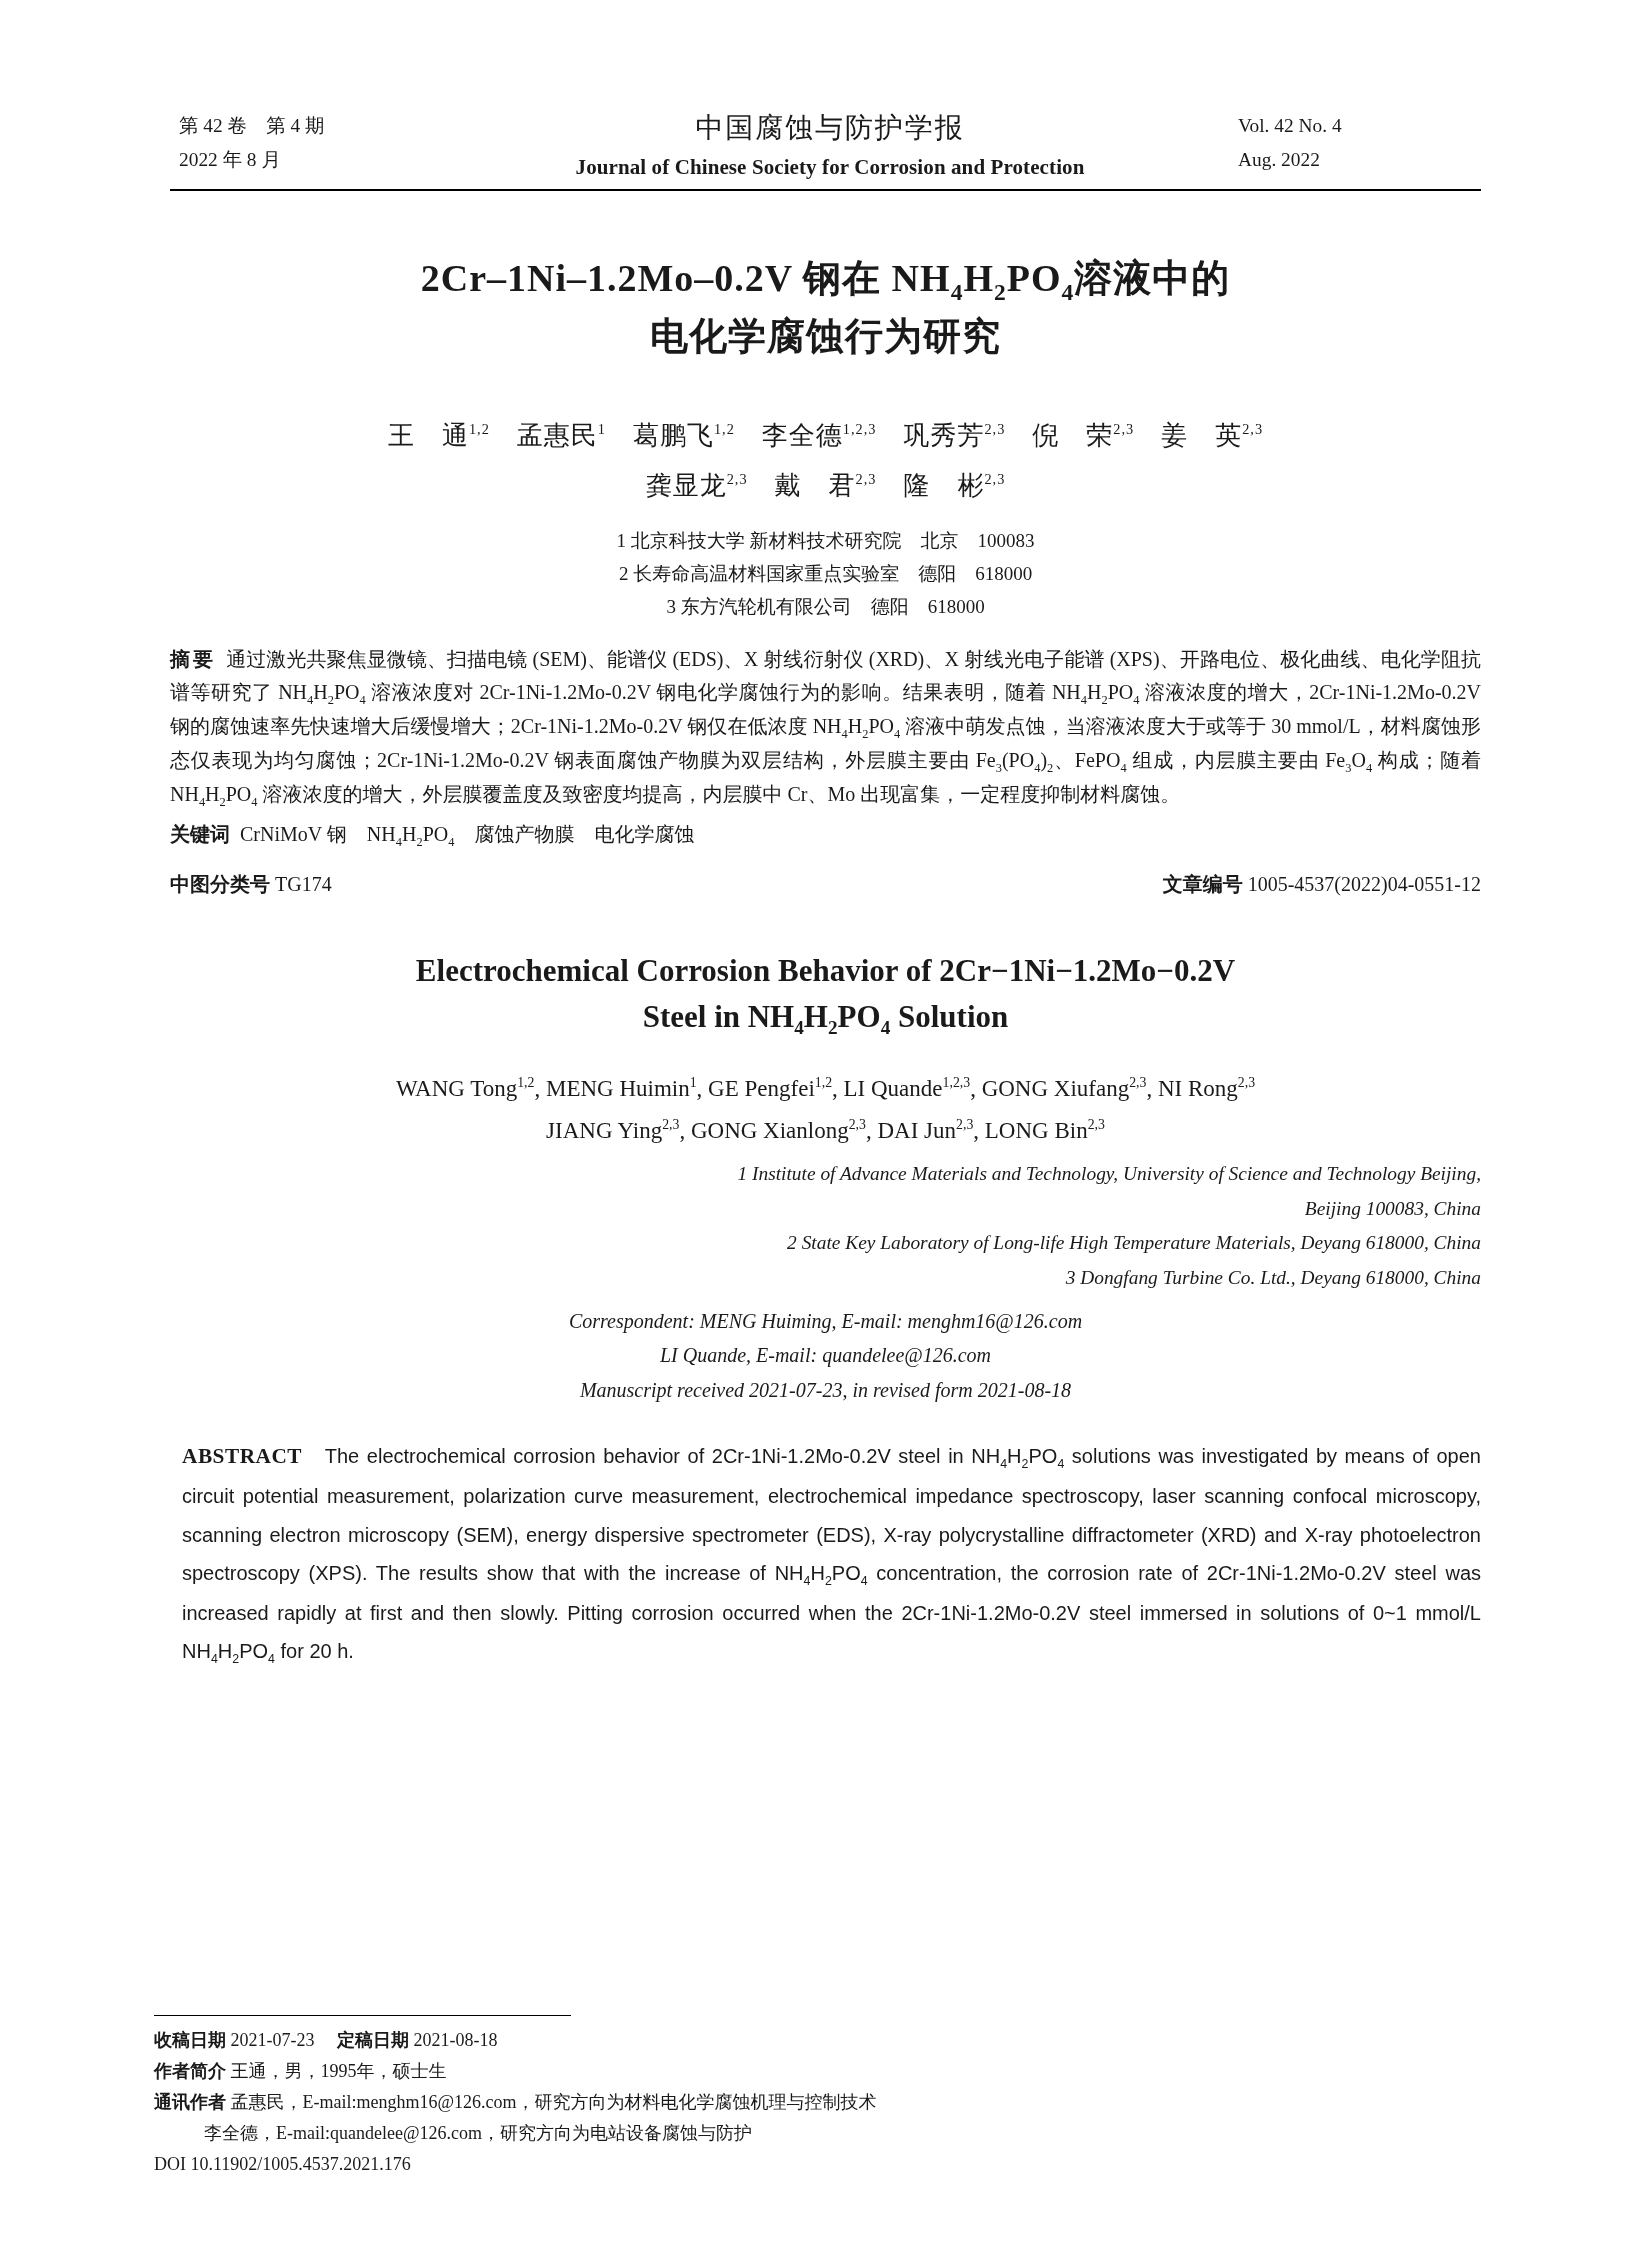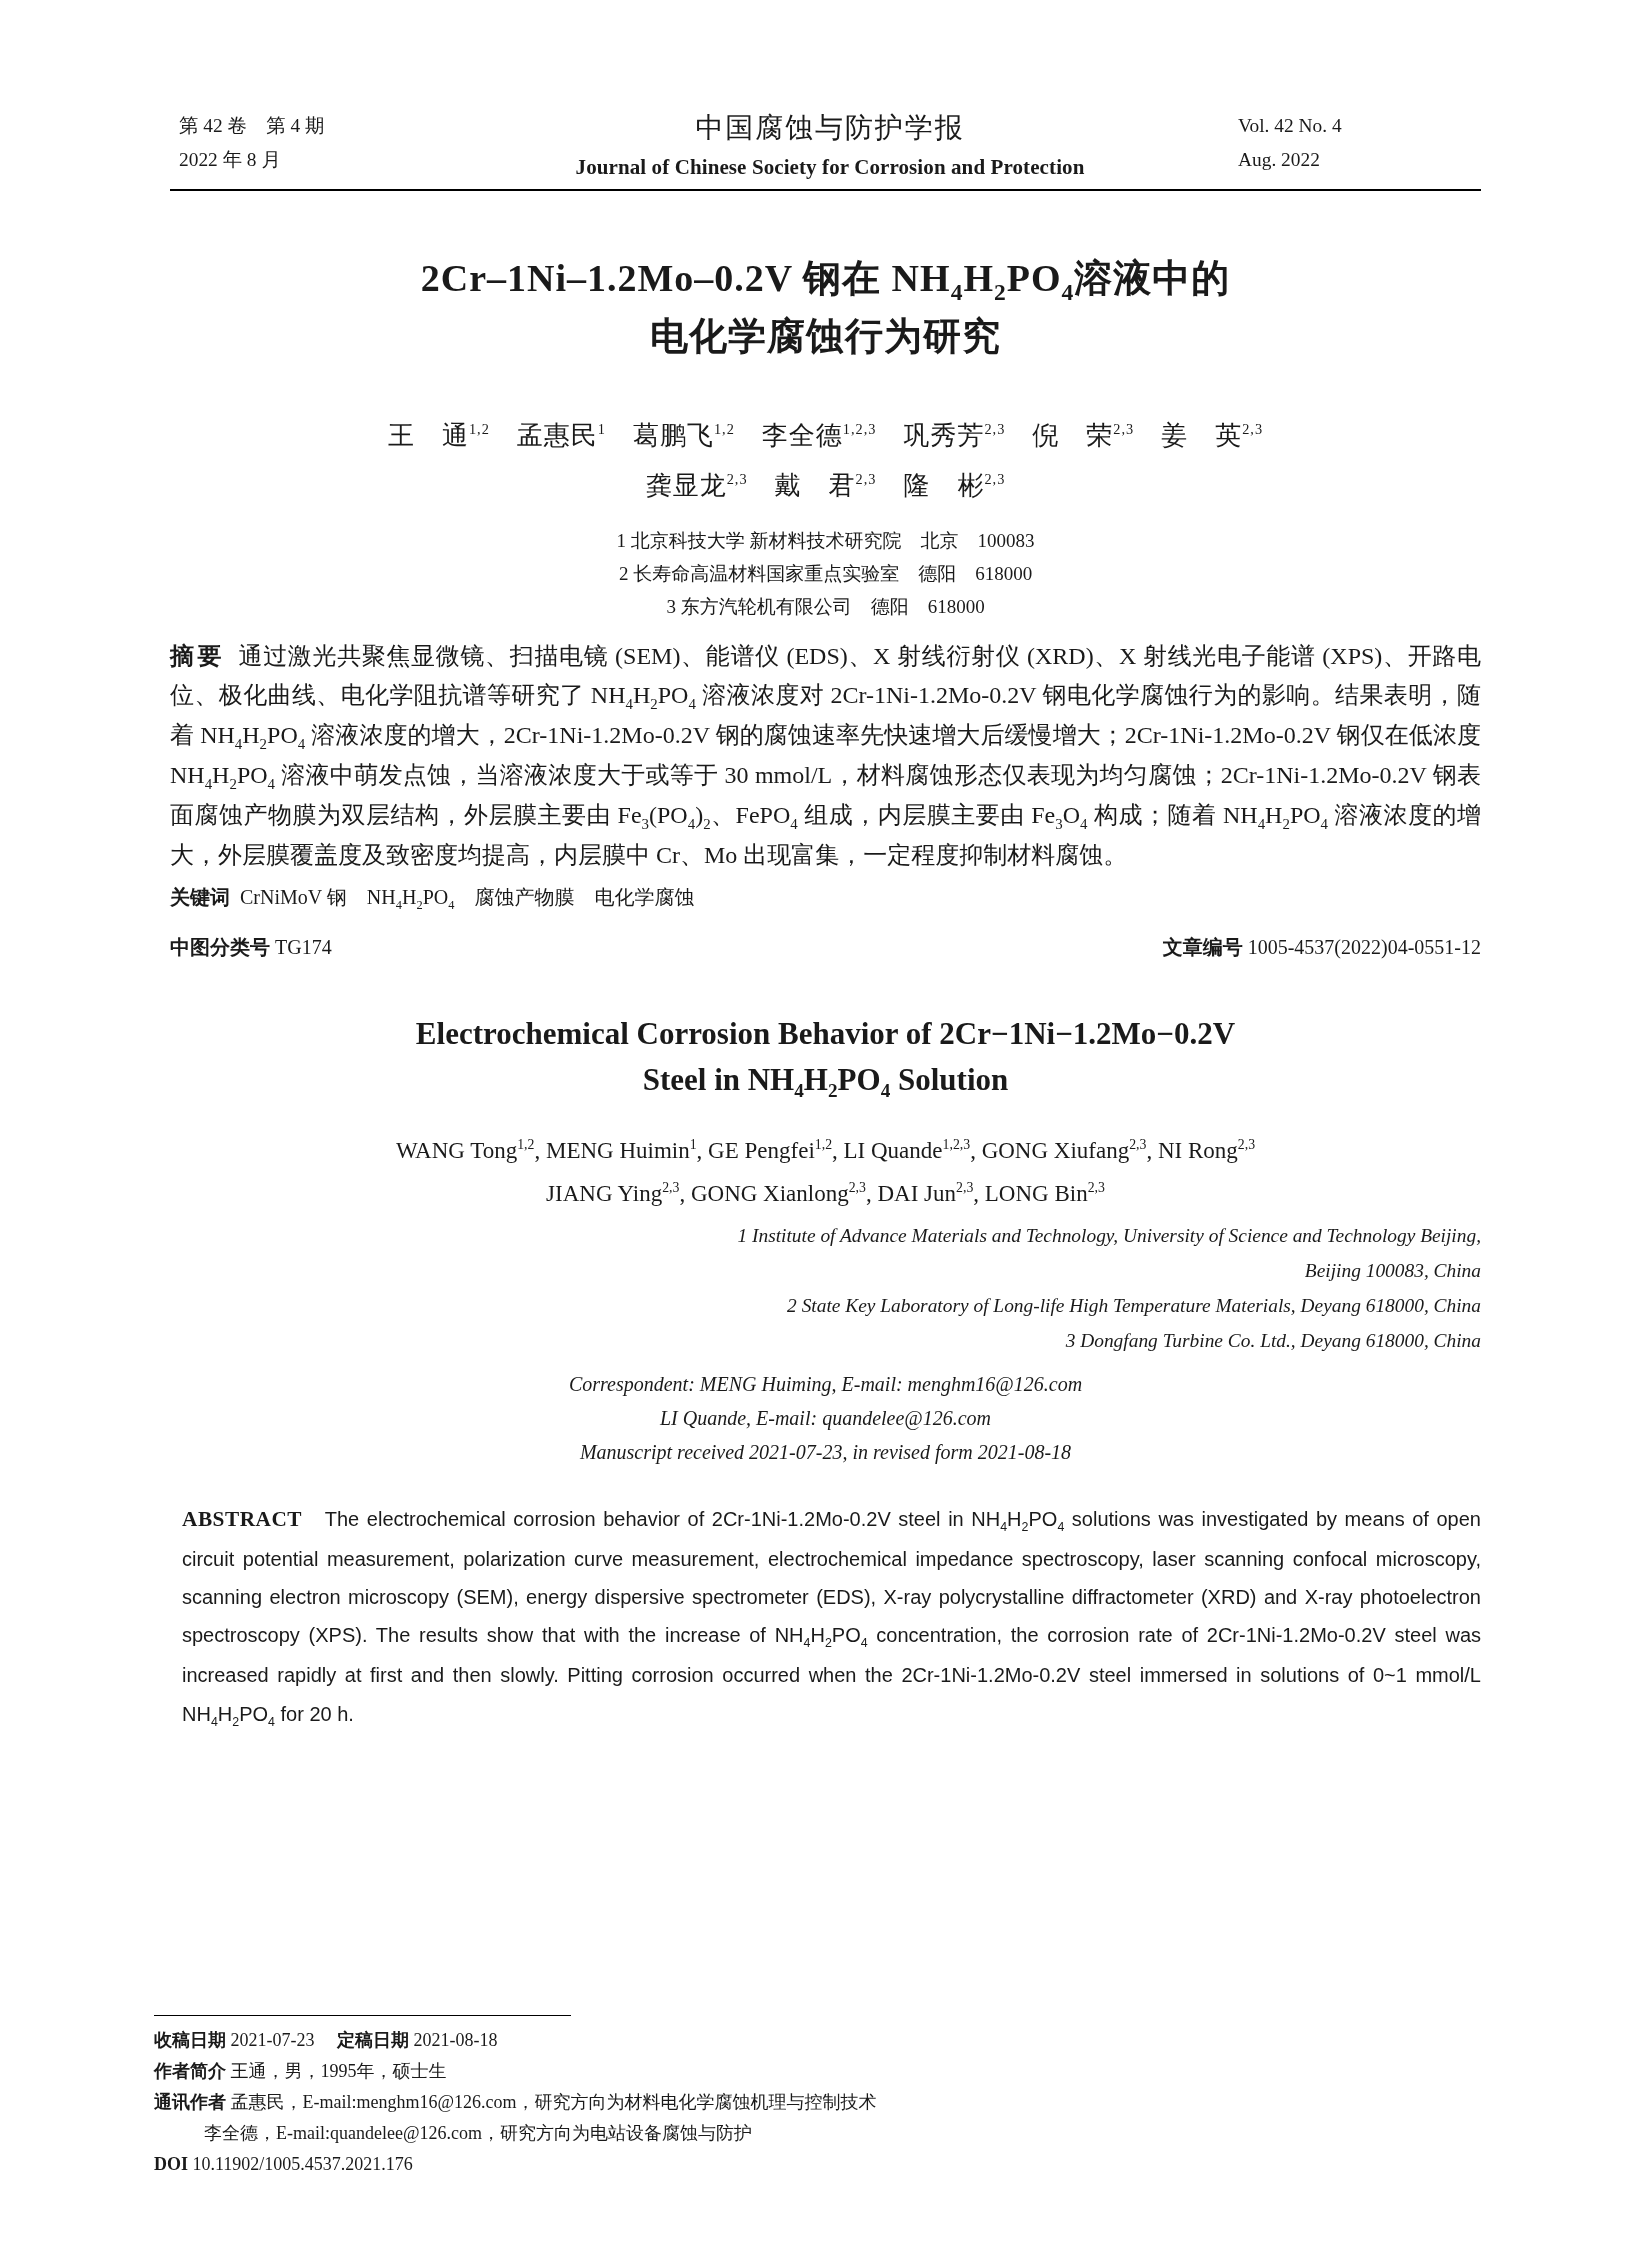--- a/index.html
+++ b/index.html
@@ -81,22 +81,22 @@
   .authors-cn sup { font-size: 0.55em; }
   .affil-cn {
     text-align: center;
     font-size: 19px;
     line-height: 1.75;
     margin-top: 13.6px;
   }
 
   
   .abs-cn {
-    margin-top: 14px;
-    font-size: 24px;
+    margin-top: 20px;
+    font-size: 20px;
     line-height: 1.62;
     text-align: justify;
     text-justify: inter-ideograph;
   }
   .abs-cn .lead { font-weight: bold; letter-spacing: 2.9px; }
   .kw-cn {
     margin-top: 5.8px;
     font-size: 20px;
     line-height: 1.62;
   }
@@ -164,21 +164,21 @@
     font-size: 18px;
     line-height: 1.72;
   }
   .footnote .rule {
     border-top: 1.5px solid #000;
     width: 417px;
     margin-bottom: 9.7px;
   }
   .fn-lead { font-weight: bold; }
   .fn-indent { padding-left: 50px; }
-  .fn-doi { font-weight: bold; }
+  .fn-doi { font-weight: normal; }
 </style>
 </head>
 <body>
 
 <div class="page">
 
   <div class="masthead">
     <div class="mast-left">
       <div>第 42 卷　第 4 期</div>
       <div>2022 年 8 月</div>

